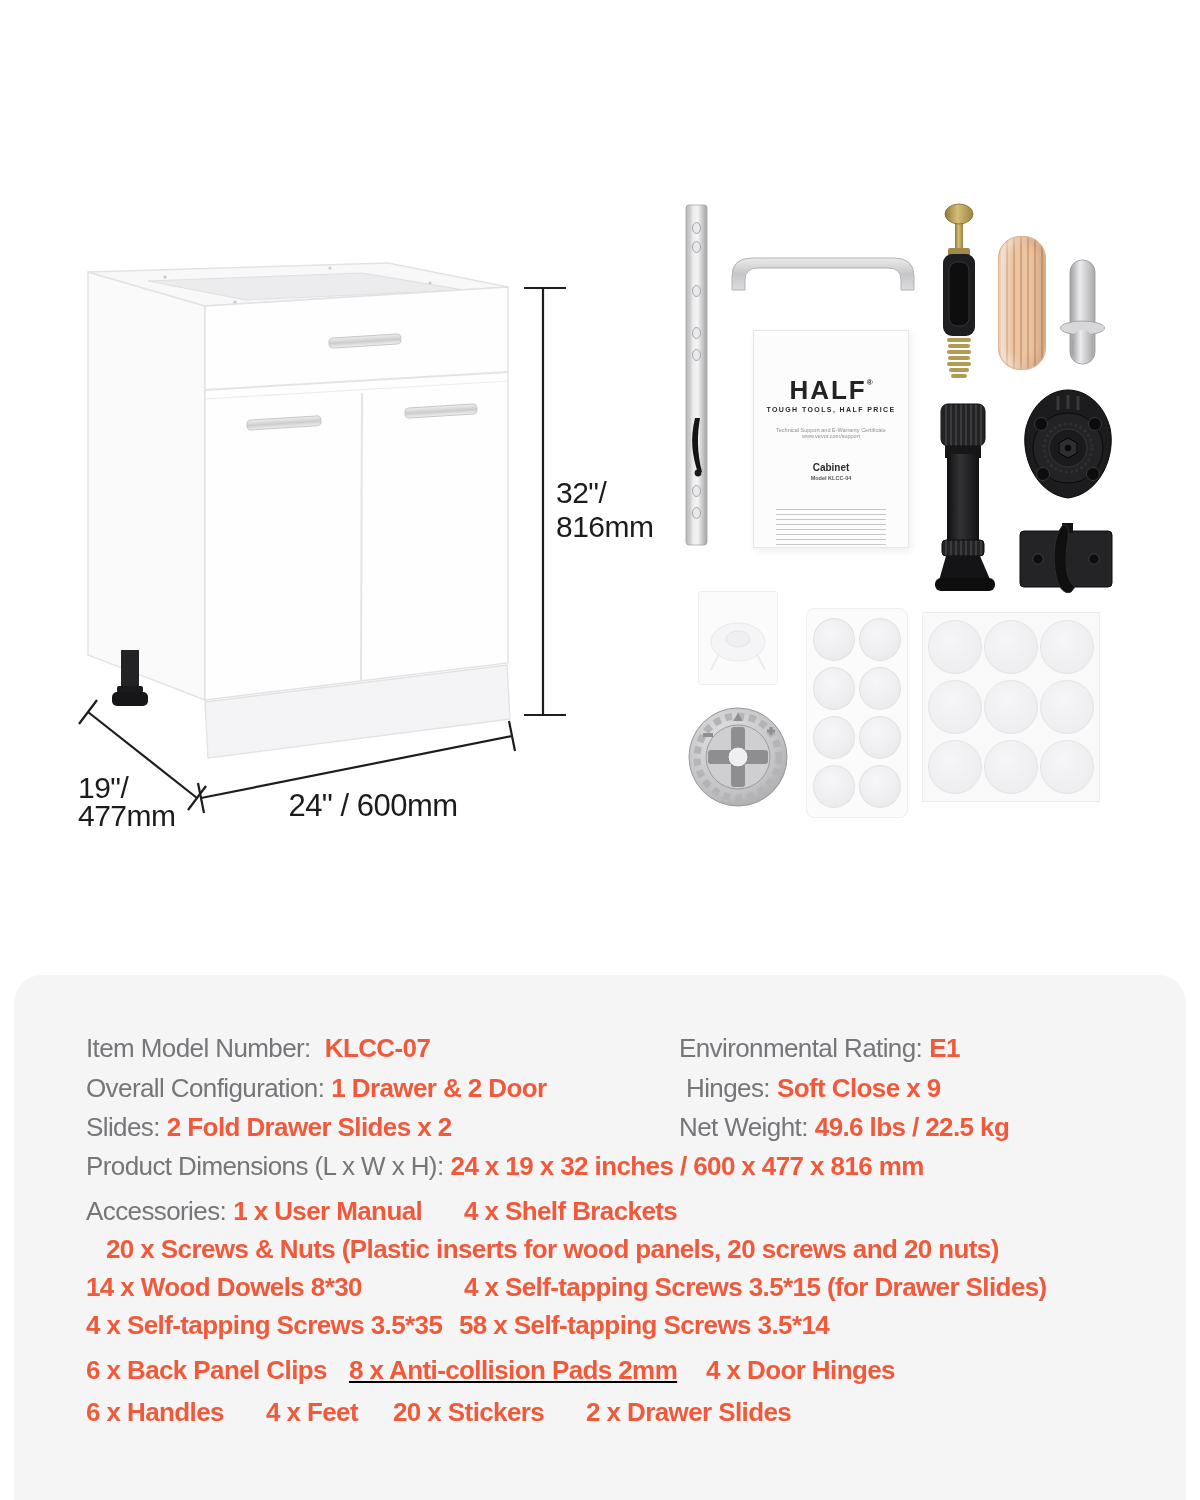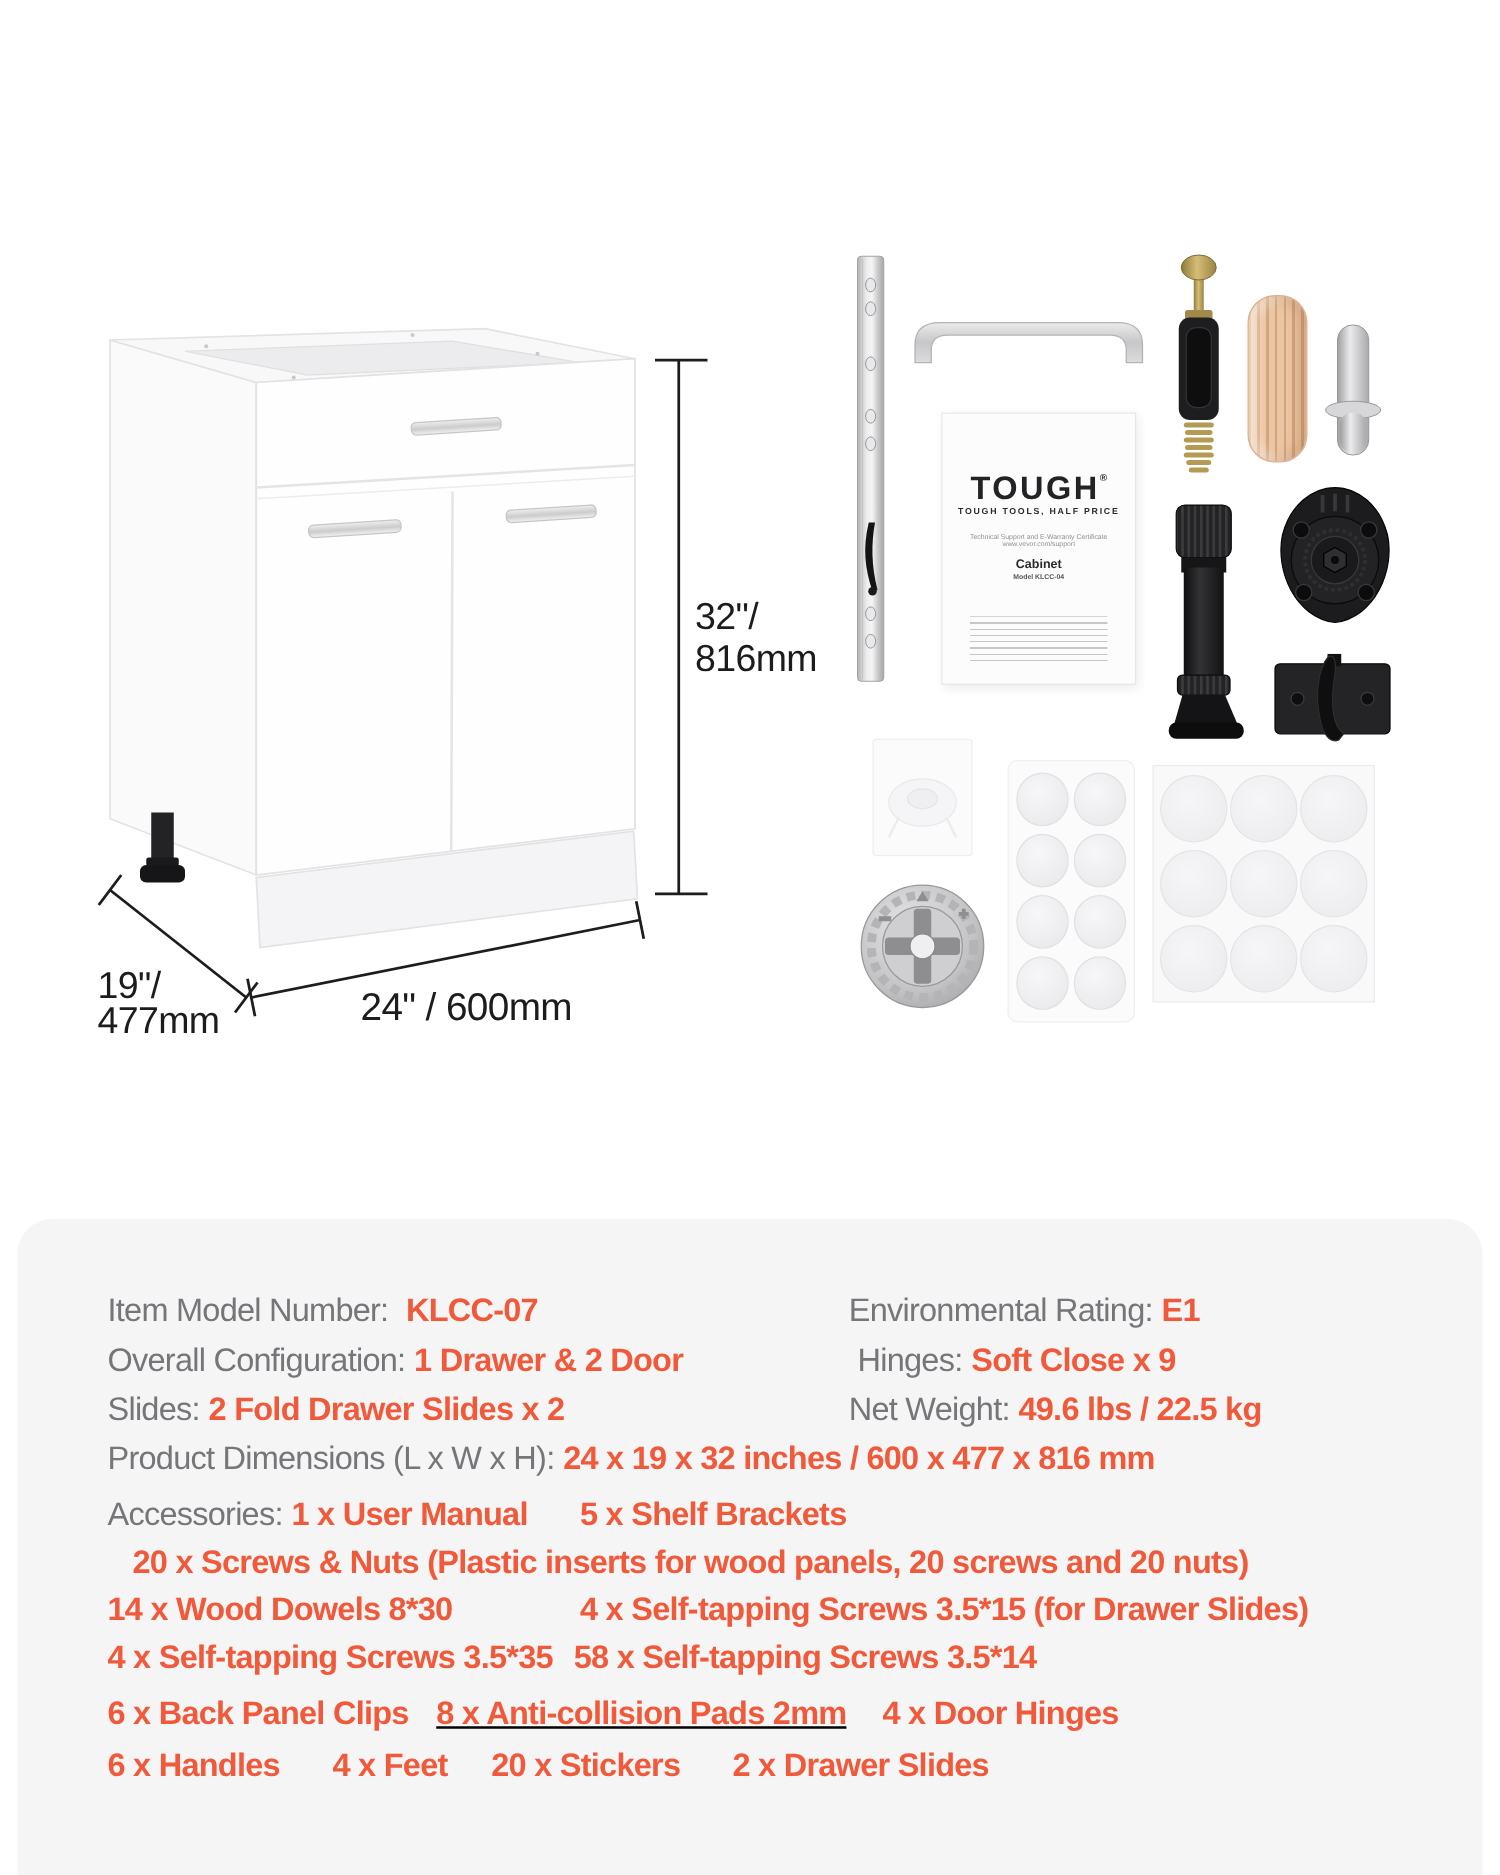--- a/index.html
+++ b/index.html
@@ -13,21 +13,21 @@
   
   .part{position:absolute;}
   .dowel{background:#ecc5a2;border:1px solid #ddb28c;border-radius:22px;
     background-image:repeating-linear-gradient(90deg,rgba(168,114,70,.40) 0 2px,rgba(0,0,0,0) 2px 7px);
     box-shadow:inset -7px 0 9px rgba(150,95,55,.28), inset 7px 0 9px rgba(255,255,255,.55);}
   .manual{background:#fcfcfd;border:1px solid #e7e7e9;box-shadow:2px 3px 8px rgba(0,0,0,.07);text-align:center;}
   .m-brand{font-size:26px;font-weight:700;letter-spacing:2px;color:#232326;margin-top:46px;line-height:1;}
   .m-brand sup{font-size:8px;vertical-align:14px;letter-spacing:0;}
   .m-tag{font-size:7px;font-weight:700;letter-spacing:1.4px;color:#2b2b2e;margin-top:3px;}
   .m-support{font-size:5.5px;color:#8f8f93;margin-top:14px;}
-  .m-product{font-size:10px;font-weight:700;color:#2a2a2d;margin-top:7px;}
+  .m-product{font-size:10px;font-weight:700;color:#2a2a2d;margin-top:23px;}
   .m-model{font-size:5.5px;font-weight:700;color:#55555a;margin-top:2px;}
   .m-par{margin:28px auto 0;width:72%;height:36px;
     background:repeating-linear-gradient(to bottom,#c7c7ca 0 1px,rgba(0,0,0,0) 1px 5px);}
   .whiteclip{background:#fbfbfc;border:1px solid #eeeef0;border-radius:3px;}
   .pads{background:#fbfbfc;border:1px solid #efeff1;border-radius:8px;display:grid;
     grid-template-columns:1fr 1fr;grid-template-rows:repeat(4,1fr);place-items:center;padding:6px 4px;box-sizing:border-box;}
   .pad{width:40px;height:41px;border-radius:50%;border:1px solid #e1e1e3;
     background:radial-gradient(circle at 40% 35%,#f7f7f9,#ebebed 75%);}
   .stickers{background:#f9f9fa;border:1px solid #ececee;display:grid;
     grid-template-columns:repeat(3,1fr);grid-template-rows:repeat(3,1fr);place-items:center;padding:4px;box-sizing:border-box;}
@@ -141,21 +141,21 @@
       <linearGradient id="gHdl" x1="0" y1="0" x2="0" y2="1">
         <stop offset="0" stop-color="#ebebec"></stop>
           <stop offset="0.5" stop-color="#c7c7c9"></stop>
           <stop offset="1" stop-color="#dcdcde"></stop>
       </linearGradient>
     </defs>
     <path d="M6,40 L6,26 Q6,8 26,8 L168,8 Q188,8 188,26 L188,40 L175,40 L175,30 Q175,18 162,18 L32,18 Q19,18 19,30 L19,40 Z" fill="url(#gHdl)" stroke="#b3b3b5" stroke-width="1"></path>
   </svg>
 
   <div class="part manual" style="left:753px;top:330px;width:154px;height:216px;">
-    <div class="m-brand"><span>TOUGH</span><sup>®</sup></div>
+    <div class="m-brand"><span>HALF</span><sup>®</sup></div>
     <div class="m-tag">TOUGH TOOLS, HALF PRICE</div>
     <div class="m-support">Technical Support and E-Warranty Certificate www.vevor.com/support</div>
     <div class="m-product">Cabinet</div>
     <div class="m-model">Model KLCC-04</div>
     <div class="m-par"></div>
   </div>
 
   <svg class="part" style="left:936px;top:202px;" width="46" height="180" viewBox="0 0 46 180">
     <defs>
       <linearGradient id="gBrass" x1="0" y1="0" x2="1" y2="0">
@@ -326,21 +326,21 @@
       <span class="seg" style="left:0;">
         <span class="lb">Product Dimensions (L x W x H):</span><span class="v">24 x 19 x 32 inches / 600 x 477 x 816 mm</span>
       </span>
     </div>
 
     <div class="row" style="left:72px;top:221px;">
       <span class="seg" style="left:0;">
         <span class="lb">Accessories:</span><span class="v">1 x User Manual</span>
       </span>
       <span class="seg" style="left:378px;">
-        <span class="v0">5 x Shelf Brackets</span>
+        <span class="v0">4 x Shelf Brackets</span>
       </span>
     </div>
 
     <div class="row" style="left:72px;top:259px;">
       <span class="seg" style="left:0;margin-left:20px;">
         <span class="v0">20 x Screws &amp; Nuts (Plastic inserts for wood panels, 20 screws and 20 nuts)</span>
       </span>
     </div>
 
     <div class="row" style="left:72px;top:297px;">

